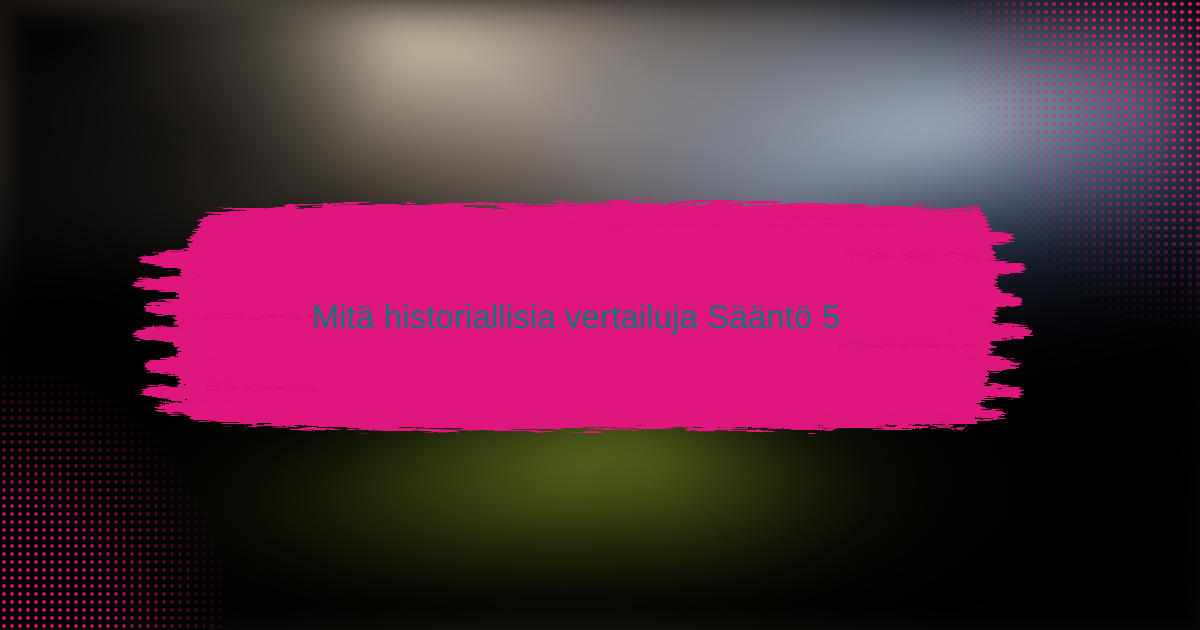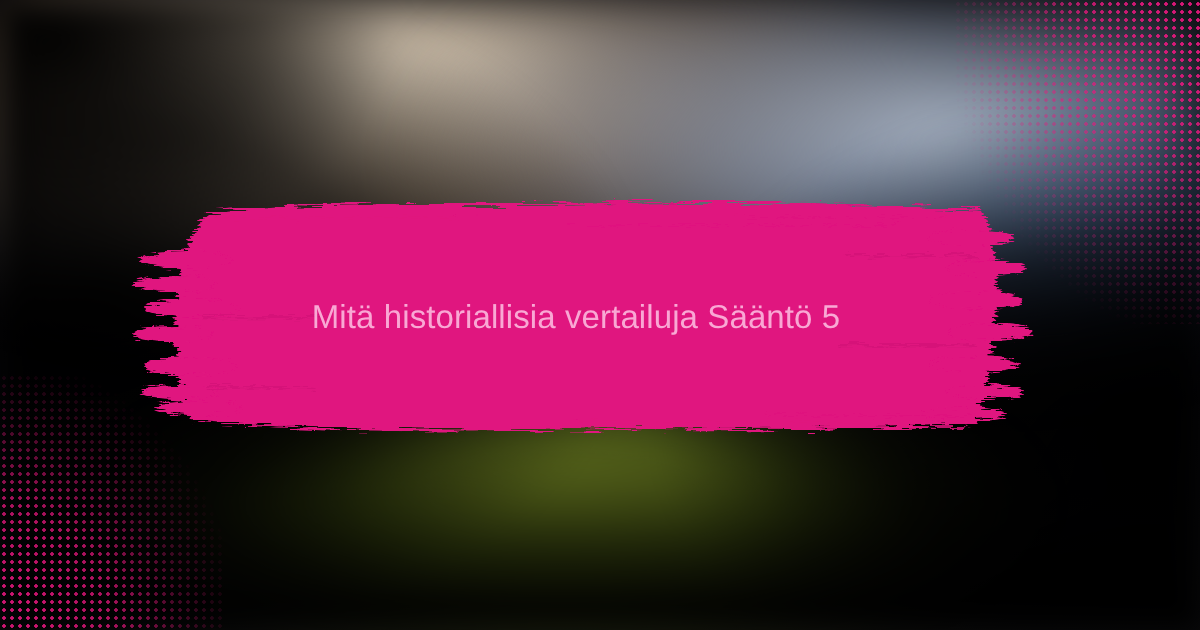--- a/index.html
+++ b/index.html
@@ -97,21 +97,21 @@
   
   #headline {
     position:absolute;
     left:146px; top:196px;
     width:860px; height:242px;
     display:flex;
     flex-direction:column;
     align-items:center;
     justify-content:center;
     text-align:center;
-    color:#f9a8d4;
+    color:#0f766e;
     font-size:33px;
     line-height:58px;
     font-weight:400;
     letter-spacing:0.1px;
     padding:0 26px;
     text-rendering:geometricPrecision;
   }
   #headline .ln { display:block; white-space:nowrap; }
 </style>
 </head>

